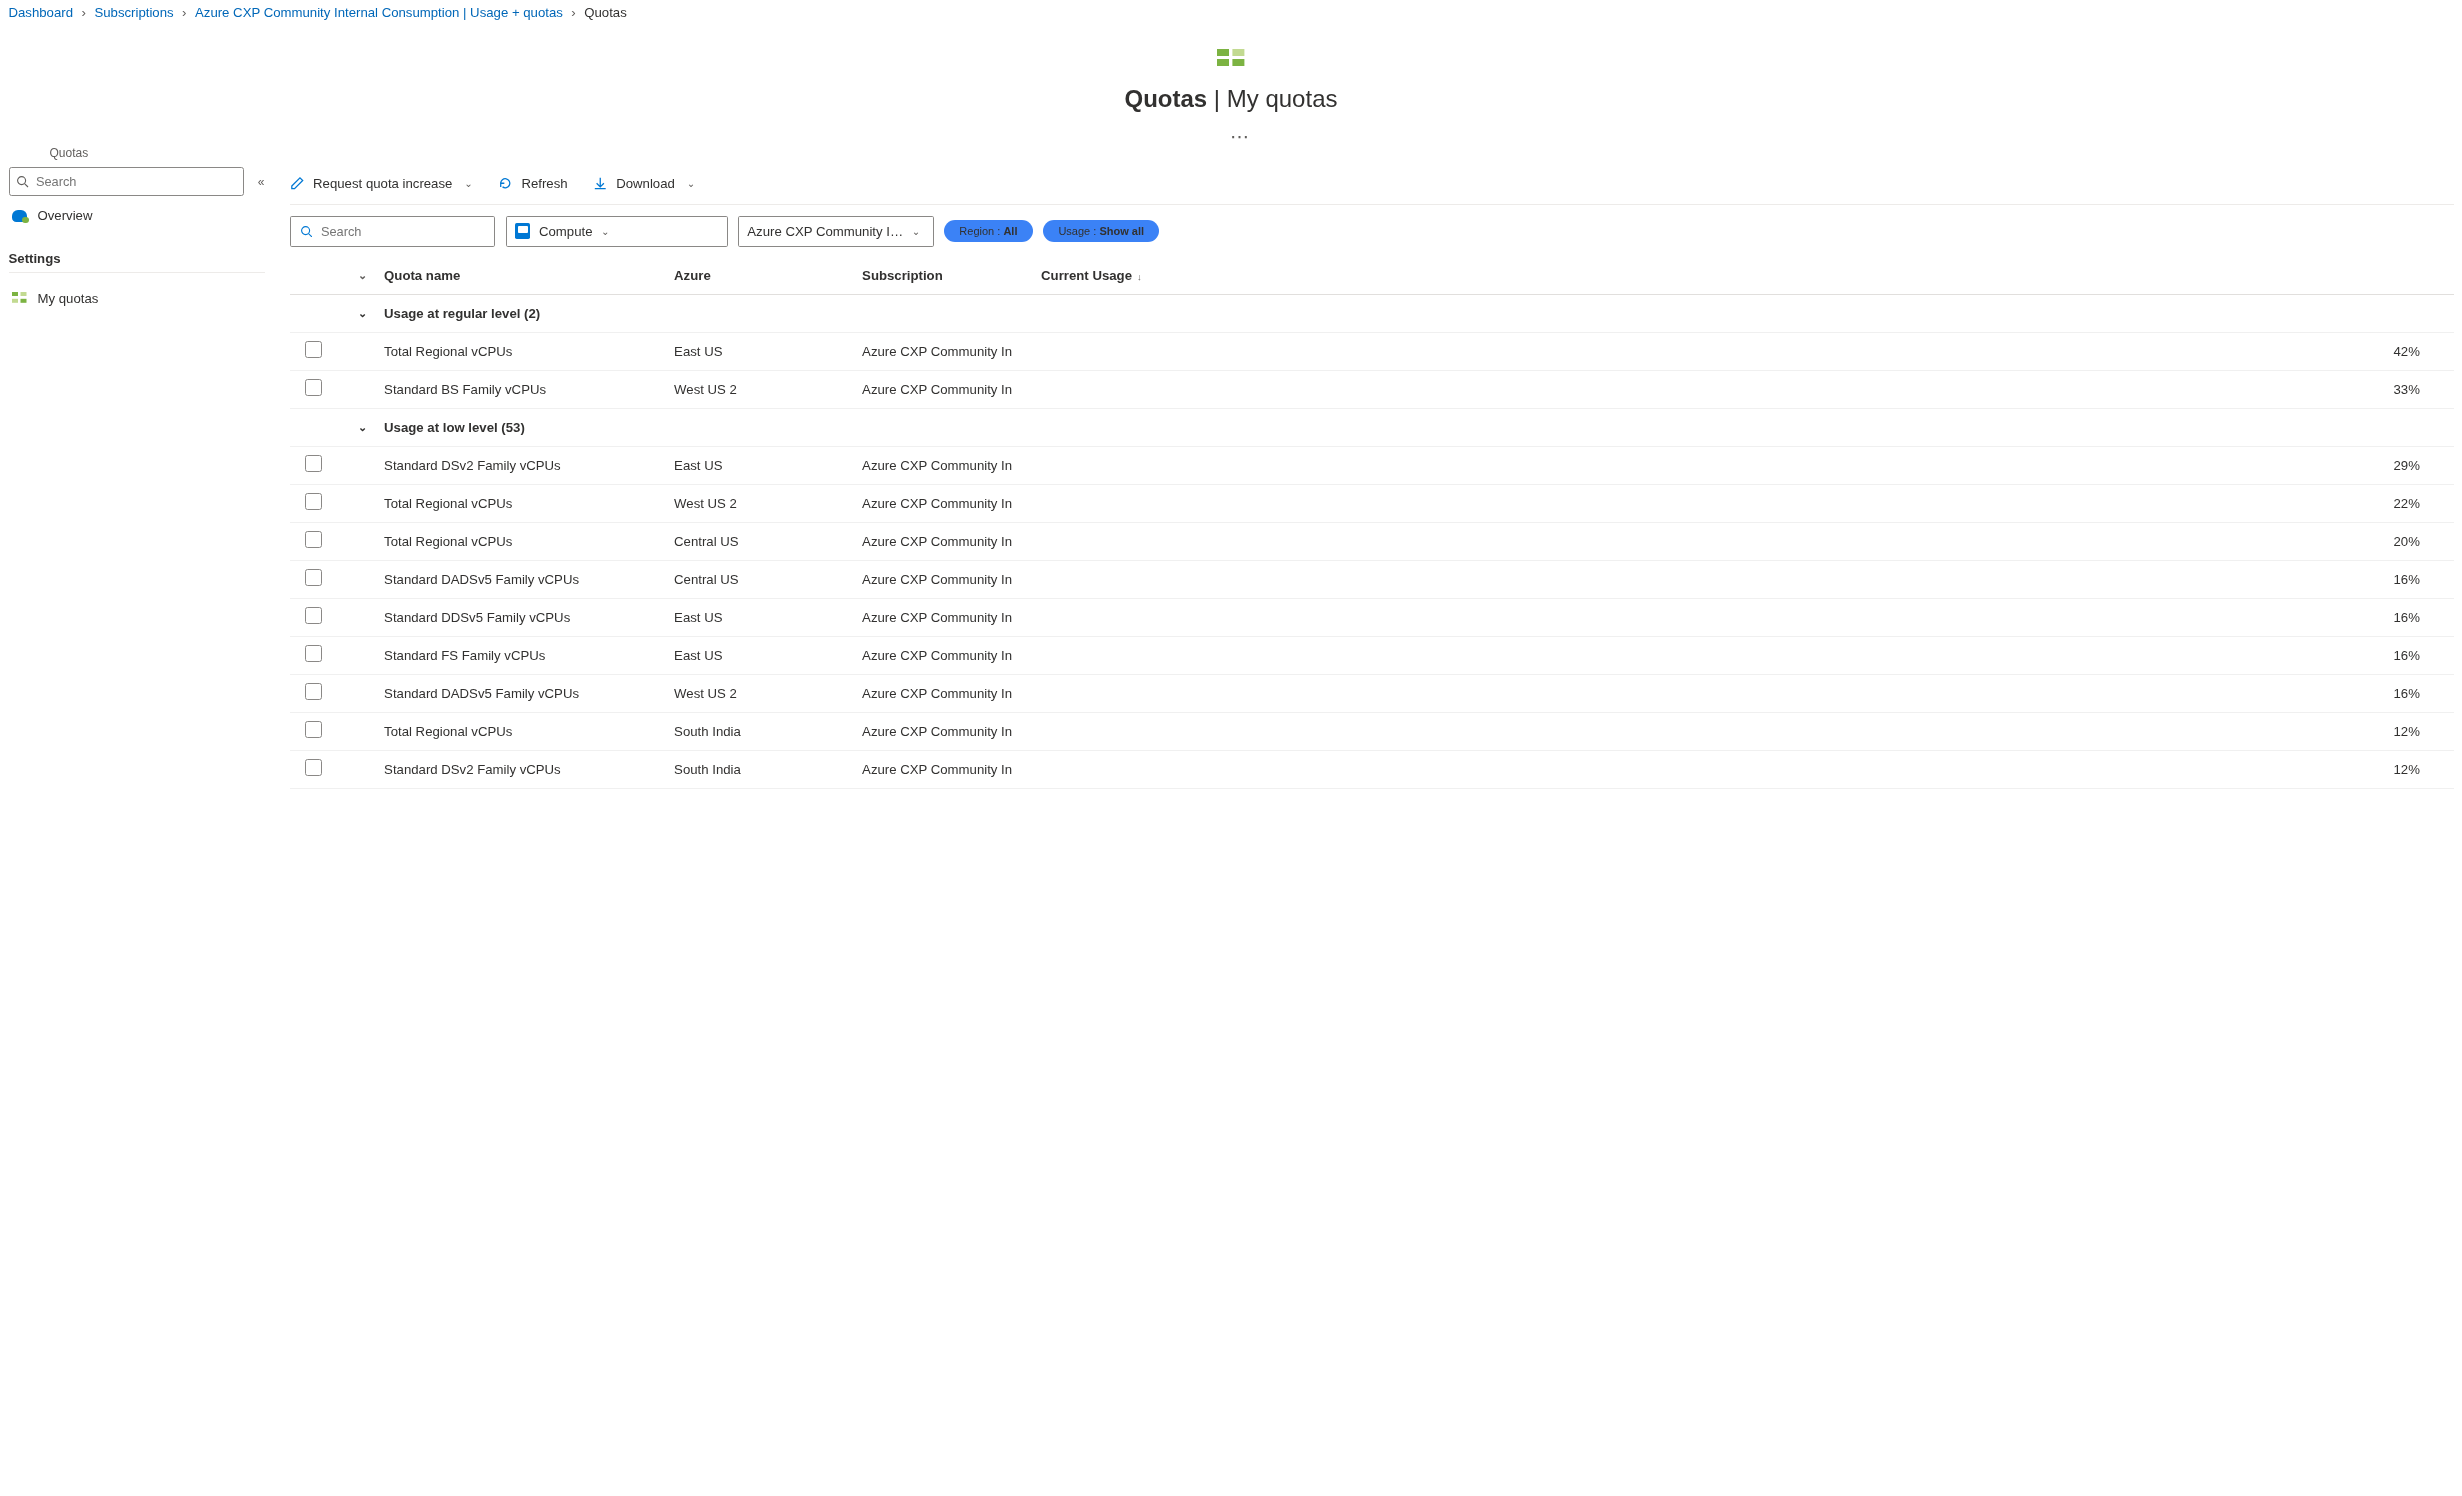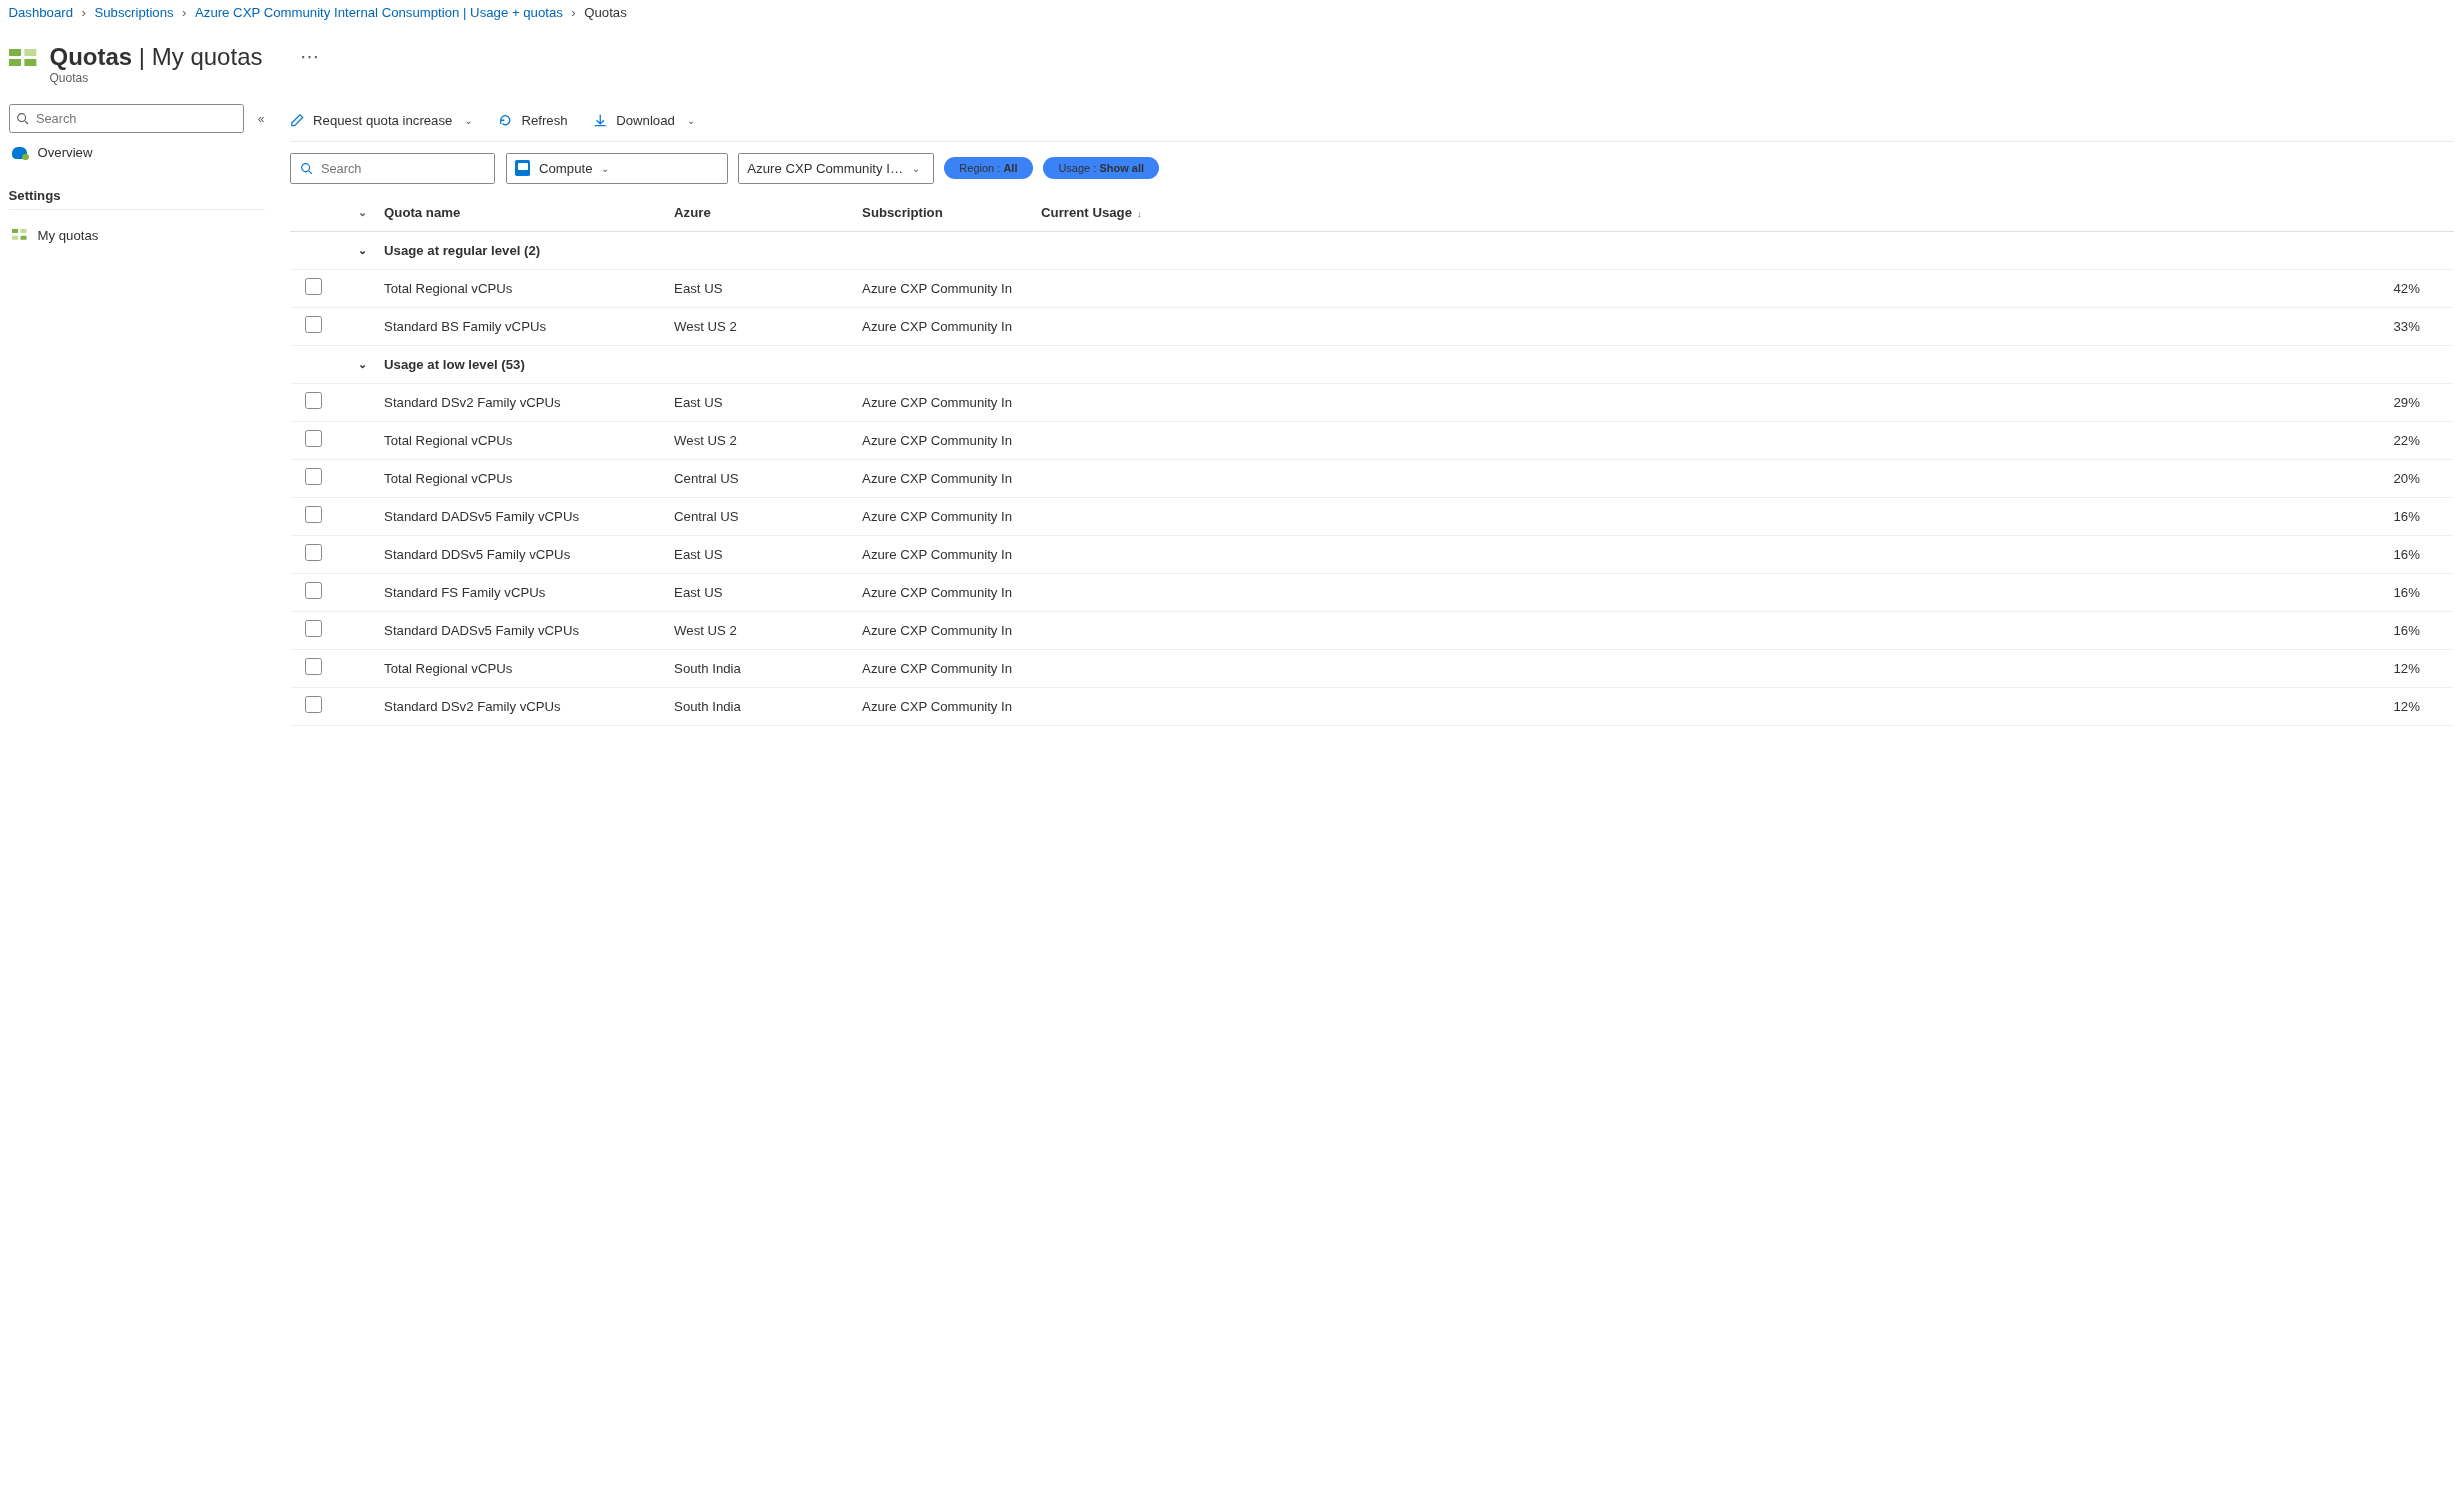--- a/index.html
+++ b/index.html
@@ -1,30 +1,30 @@
 <!DOCTYPE html>
 <html style="font-size:13.6px"><head>
 <meta charset="utf-8">
 <style>
   *{box-sizing:border-box;margin:0;padding:0;font-family:"Segoe UI",Arial,sans-serif;}
   body{background:#fff;color:#323130;font-size:13.2px;padding:0 8.5px;}
   a{color:#0067b8;text-decoration:none;}
   .breadcrumb{display:flex;align-items:center;gap:8.5px;padding:5.1px 0 5.1px 0;font-size:13.2px;}
   .breadcrumb .sep{color:#605e5c;}
   .bc-current{color:#323130;}
-  .header-row{display:flex;align-items:center;gap:12px;padding:15.4px 0 0 0;}
+  .header-row{display:flex;align-items:center;gap:12px;padding:15.4px 0 0 0;flex-direction:column;}
   .quota-tile{width:29px;height:29px;display:inline-block;position:relative;margin-top:3.4px;}
   .quota-tile::before,.quota-tile::after{content:"";position:absolute;left:0;background:#7cb342;height:6.8px;}
   .quota-tile::before{top:5.1px;width:12px;box-shadow:15.4px 0 0 #c2da91;}
   .quota-tile::after{top:15.4px;width:12px;box-shadow:15.4px 0 0 #7cb342;}
   .page-title{font-weight:600;font-size:24px;}
   .page-title .thin{font-weight:400;}
   .page-sub{font-size:12px;color:#605e5c;padding-left:41px;margin-top:-1.7px;}
   .more-dots{font-size:19px;color:#605e5c;padding:0 8.5px;cursor:pointer;margin-left:17px;}
-  .layout{display:flex;margin-top:19px;}
+  .layout{display:flex;margin-top:7px;}
   .sidebar{width:256px;flex:0 0 256px;}
   .content{flex:1;min-width:0;padding-left:25.6px;}
   .search-row{display:flex;align-items:center;gap:13.6px;}
   .search-box{flex:1;display:flex;align-items:center;border:0.9px solid #8a8886;border-radius:2.6px;height:29px;padding:0 6.8px;gap:6.8px;color:#605e5c;background:#fff;}
   .search-box input{border:none;outline:none;flex:1;font-size:12.8px;background:transparent;}
   .collapse-icon{color:#605e5c;font-size:12px;cursor:pointer;}
   .nav-item{display:flex;align-items:center;gap:10.2px;padding:12px 3.4px;font-size:13.2px;cursor:pointer;}
   .nav-section-title{font-weight:600;padding:15.4px 0 6.8px 0;border-bottom:0.9px solid #edebe9;margin-bottom:5.1px;}
   .cloud-icon{width:15.4px;height:12px;background:#0078d4;border-radius:6px 6px 4.3px 4.3px;position:relative;display:inline-block;}
   .cloud-icon::after{content:"";position:absolute;right:-1.7px;bottom:-1.7px;width:6.8px;height:6.8px;border-radius:50%;background:#7cb342;}

